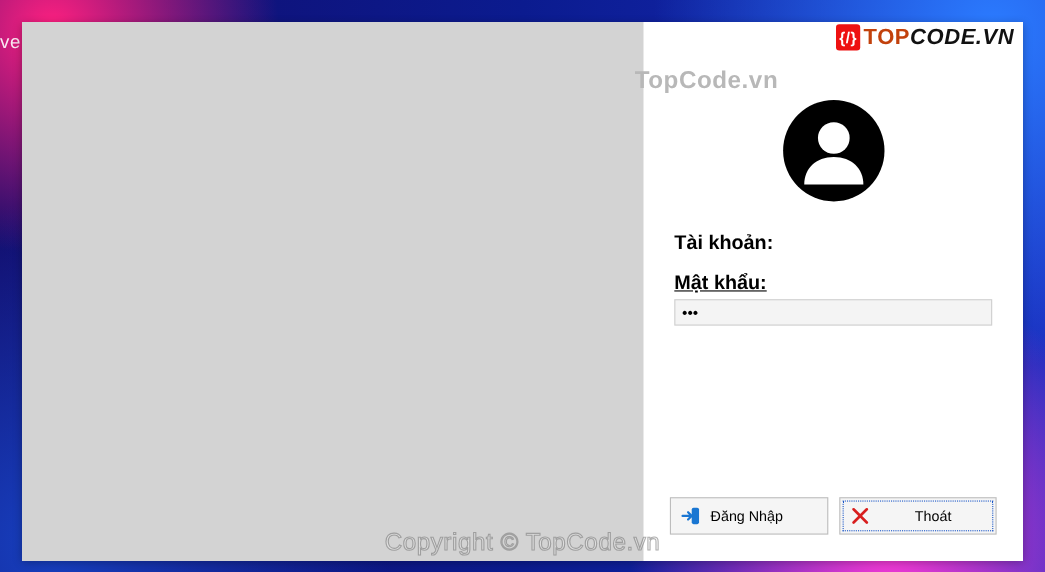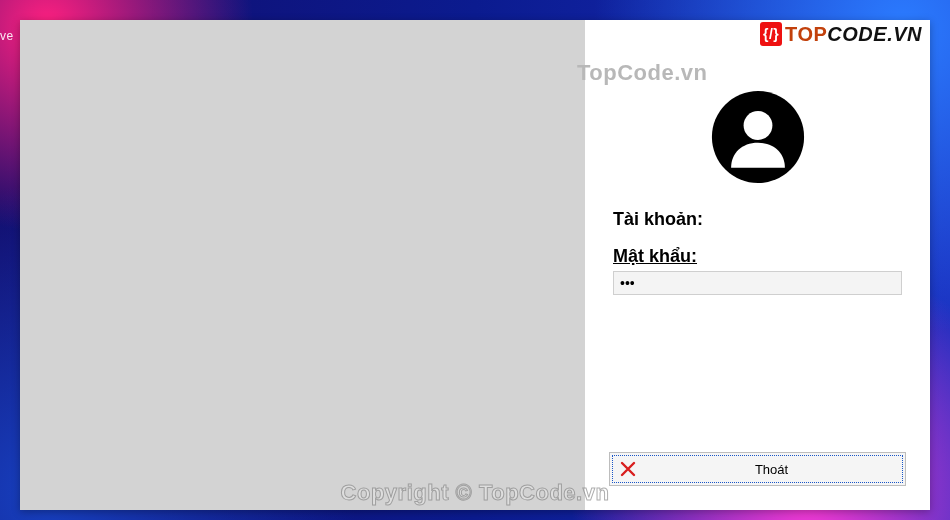--- a/index.html
+++ b/index.html
@@ -14,21 +14,21 @@
   position: absolute; inset: 0;
   background:
     radial-gradient(circle at 85% 95%, #ff3ad7 0%, rgba(255,58,215,0) 25%),
     radial-gradient(circle at 5% 5%, #ff2080 0%, rgba(255,32,128,0) 20%),
     radial-gradient(circle at 95% 5%, #2b7bff 0%, rgba(43,123,255,0) 30%),
     radial-gradient(circle at 5% 95%, #1740c0 0%, rgba(23,64,192,0) 30%),
     linear-gradient(90deg, #120c6b, #0b1b8f, #1a2fbf);
 }
 .fragment {
   position: absolute; top: 29px; left: 0; color: #fff;
-  font-size: 12px; letter-spacing: .5px; opacity: .9;
+  font-size: 17px; letter-spacing: .5px; opacity: .9;
 }
 .app {
   position: absolute; left: 20px; top: 20px; right: 20px; bottom: 10px;
   background: #d3d3d3; display: flex;
   box-shadow: 0 2px 8px rgba(0,0,0,.3);
 }
 .left { flex: 1 1 auto; background: #d3d3d3; }
 .right {
   width: 345px; background: #fff; position: relative;
   padding: 14px 20px 18px 20px; display: flex; flex-direction: column;
@@ -77,21 +77,21 @@
 .btn {
   flex: 1; height: 34px; background: #f5f5f5;
   border: 1px solid #bdbdbd; display: flex; align-items: center;
   padding: 0 8px; gap: 8px; font-size: 13px; cursor: pointer;
 }
 .btn.focused { outline: 1.5px dotted #1a56c7; outline-offset: -4px; }
 .btn .icon { width: 20px; height: 20px; display: inline-flex; align-items: center; justify-content: center; }
 .btn .lbl.center { flex: 1; }
 .wm-bottom {
   position: absolute; left: 50%; bottom: 14px; transform: translateX(-50%);
-  font-size: 22px; font-weight: 700; letter-spacing: .5px;
+  font-size: 22px; font-weight: 400; letter-spacing: .5px;
   color: rgba(255,255,255,.25);
   -webkit-text-stroke: 1px rgba(120,120,120,.6);
   pointer-events: none;
 }
 </style>
 </head>
 <body>
 
 <div class="bg"></div>
 <div class="fragment">ve</div>
@@ -122,20 +122,29 @@
       <div class="field">
         <div class="field-label">Tài khoản:</div>
       </div>
       <div class="field">
         <div class="field-label">Mật khẩu:</div>
         <input type="text" class="text-input" value="•••" style="">
       </div>
     </div>
 
     <div class="buttons">
+      <button class="btn">
+        <span class="icon">
+          <svg viewBox="0 0 24 24" width="20" height="20">
+            <rect x="13" y="3" width="8" height="18" rx="2" fill="#1976d2"></rect>
+            <path d="M3 12 H13 M9 8 L13 12 L9 16" stroke="#1976d2" stroke-width="2.4" fill="none" stroke-linecap="round" stroke-linejoin="round"></path>
+          </svg>
+        </span>
+        <span class="lbl">Đăng Nhập</span>
+      </button>
       <button class="btn focused">
         <span class="icon">
           <svg viewBox="0 0 24 24" width="18" height="18">
             <path d="M4 4 L20 20 M20 4 L4 20" stroke="#d81e1e" stroke-width="3.2" stroke-linecap="round"></path>
           </svg>
         </span>
         <span class="lbl center">Thoát</span>
       </button>
     </div>
 

